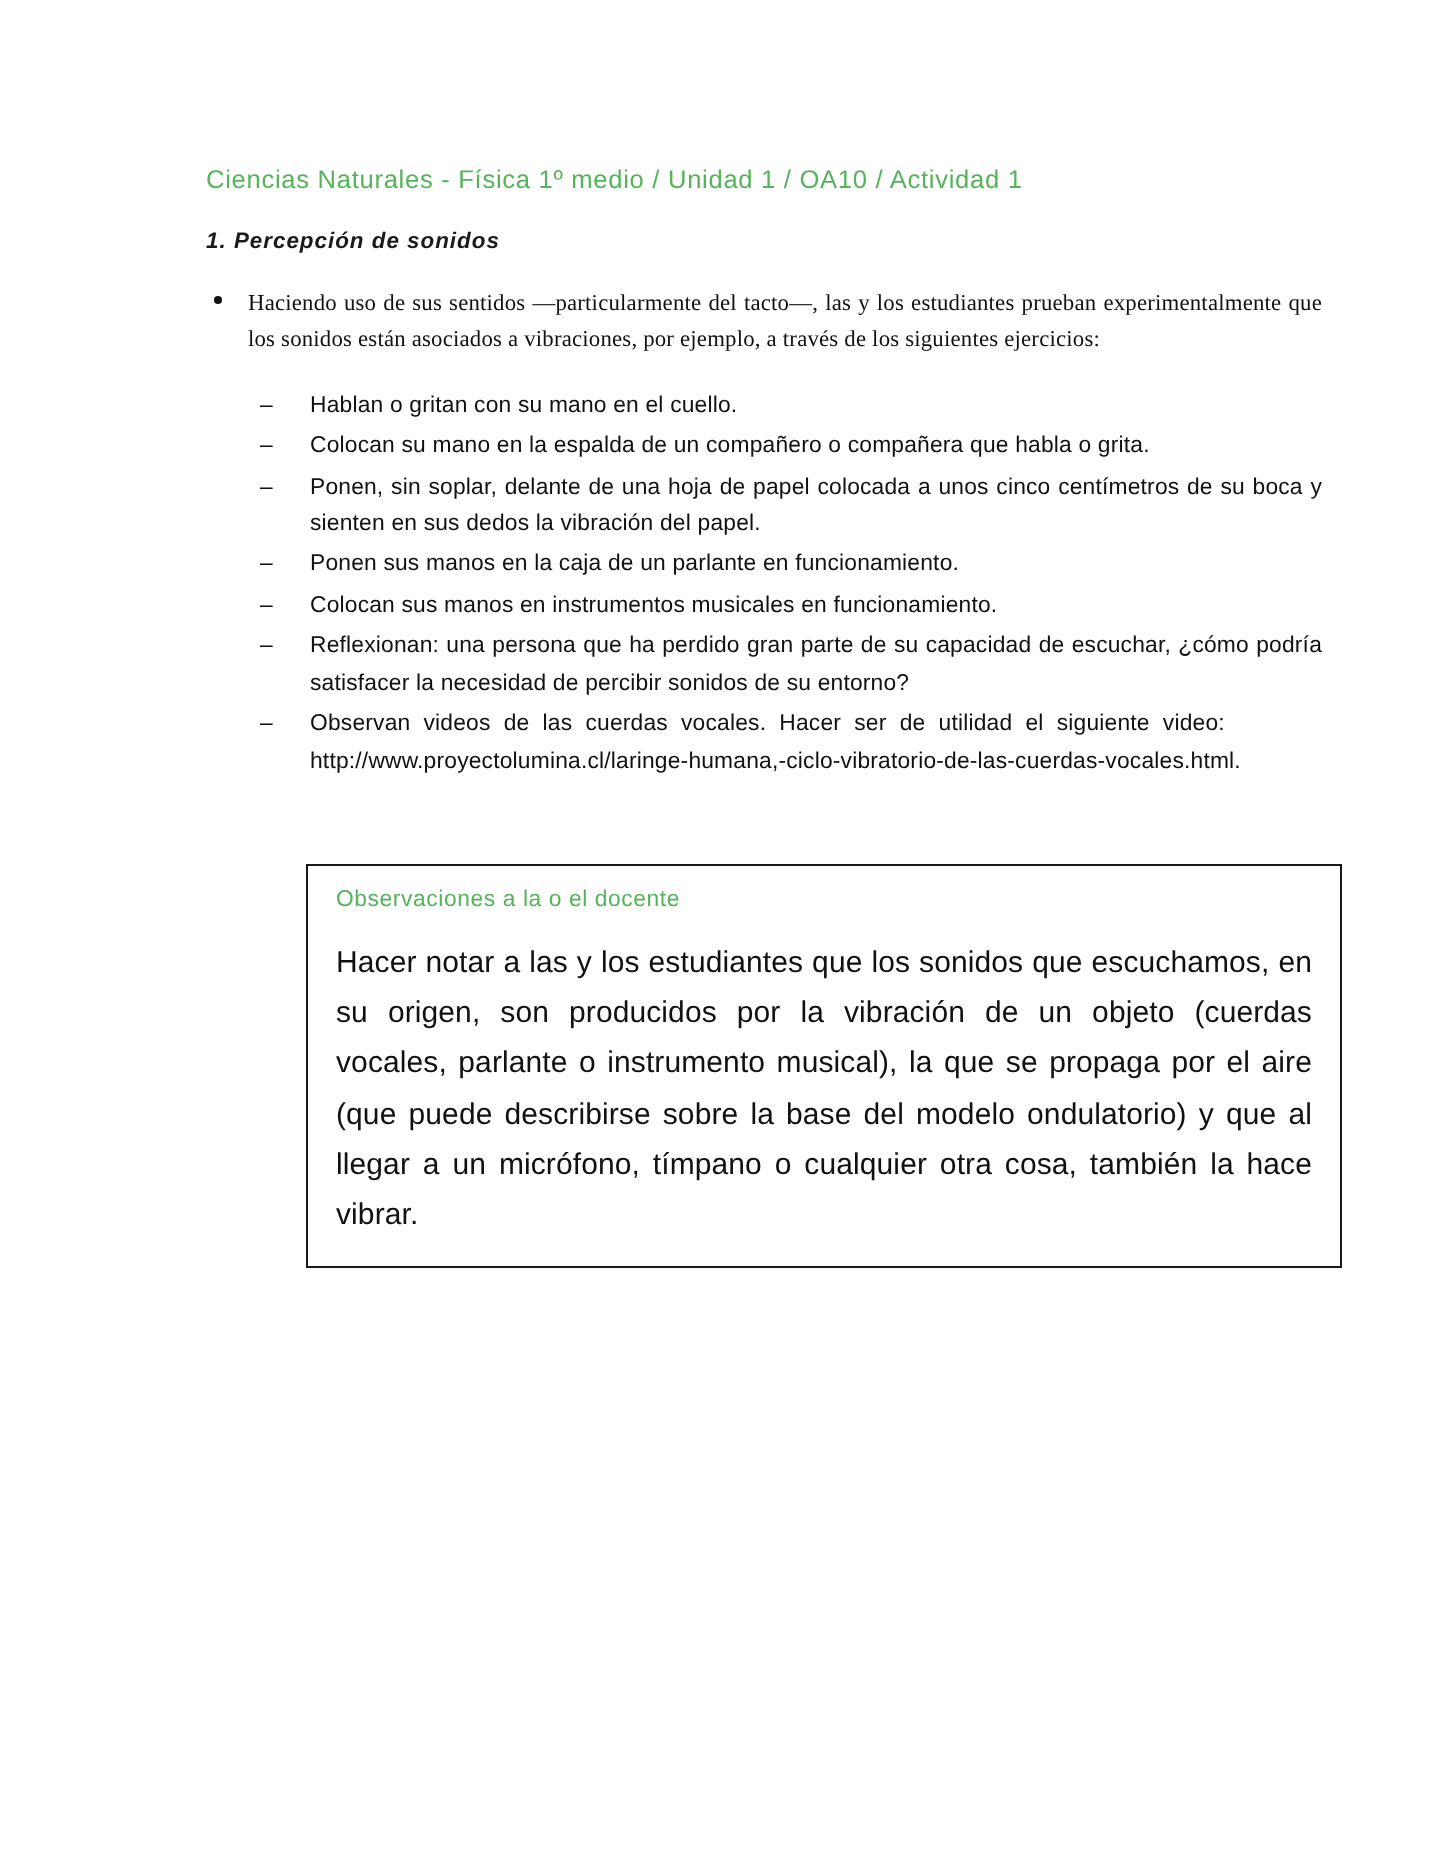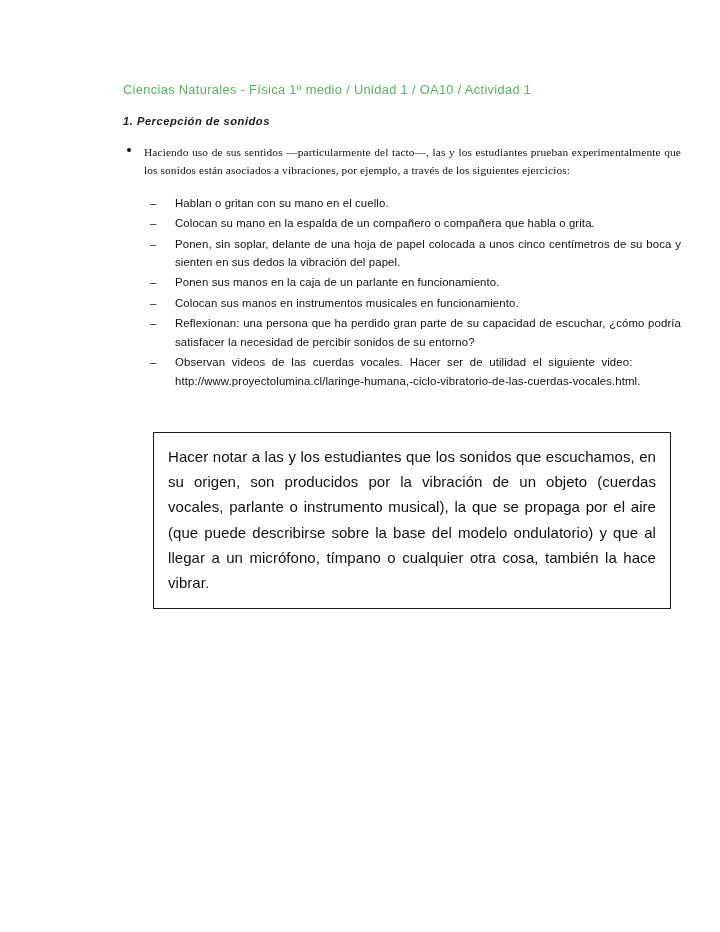--- a/index.html
+++ b/index.html
@@ -19,21 +19,21 @@
   .page {
     position: absolute;
     left: 0;
     top: 0;
     width: 720px;
     height: 932px;
   }
 
   .content {
     position: absolute;
-    left: 123px;
+    left: 103px;
     top: 82px;
     width: 560px;
   }
 
   .breadcrumb {
     color: #55b35b;
     font-size: 12.8px;
     letter-spacing: 0.35px;
     line-height: 1.3;
     white-space: nowrap;
@@ -175,16 +175,17 @@
         <span class="dash-mark">–</span>
         <span>Observan videos de las cuerdas vocales. Hacer ser de utilidad el siguiente video:</span>
         <span class="url-gap"></span>
         <span>http://www.proyectolumina.cl/laringe-humana,-ciclo-vibratorio-de-las-cuerdas-vocales.html.</span>
       </li>
     </ul>
 
   </div>
 
   <div class="note-box">
+    <div class="note-title">Observaciones a la o el docente</div>
     <p class="note-body">Hacer notar a las y los estudiantes que los sonidos que escuchamos, en su origen, son producidos por la vibración de un objeto (cuerdas vocales, parlante o instrumento musical), la que se propaga por el aire (que puede describirse sobre la base del modelo ondulatorio) y que al llegar a un micrófono, tímpano o cualquier otra cosa, también la hace vibrar.</p>
   </div>
 
 </div>
 
 </body></html>

